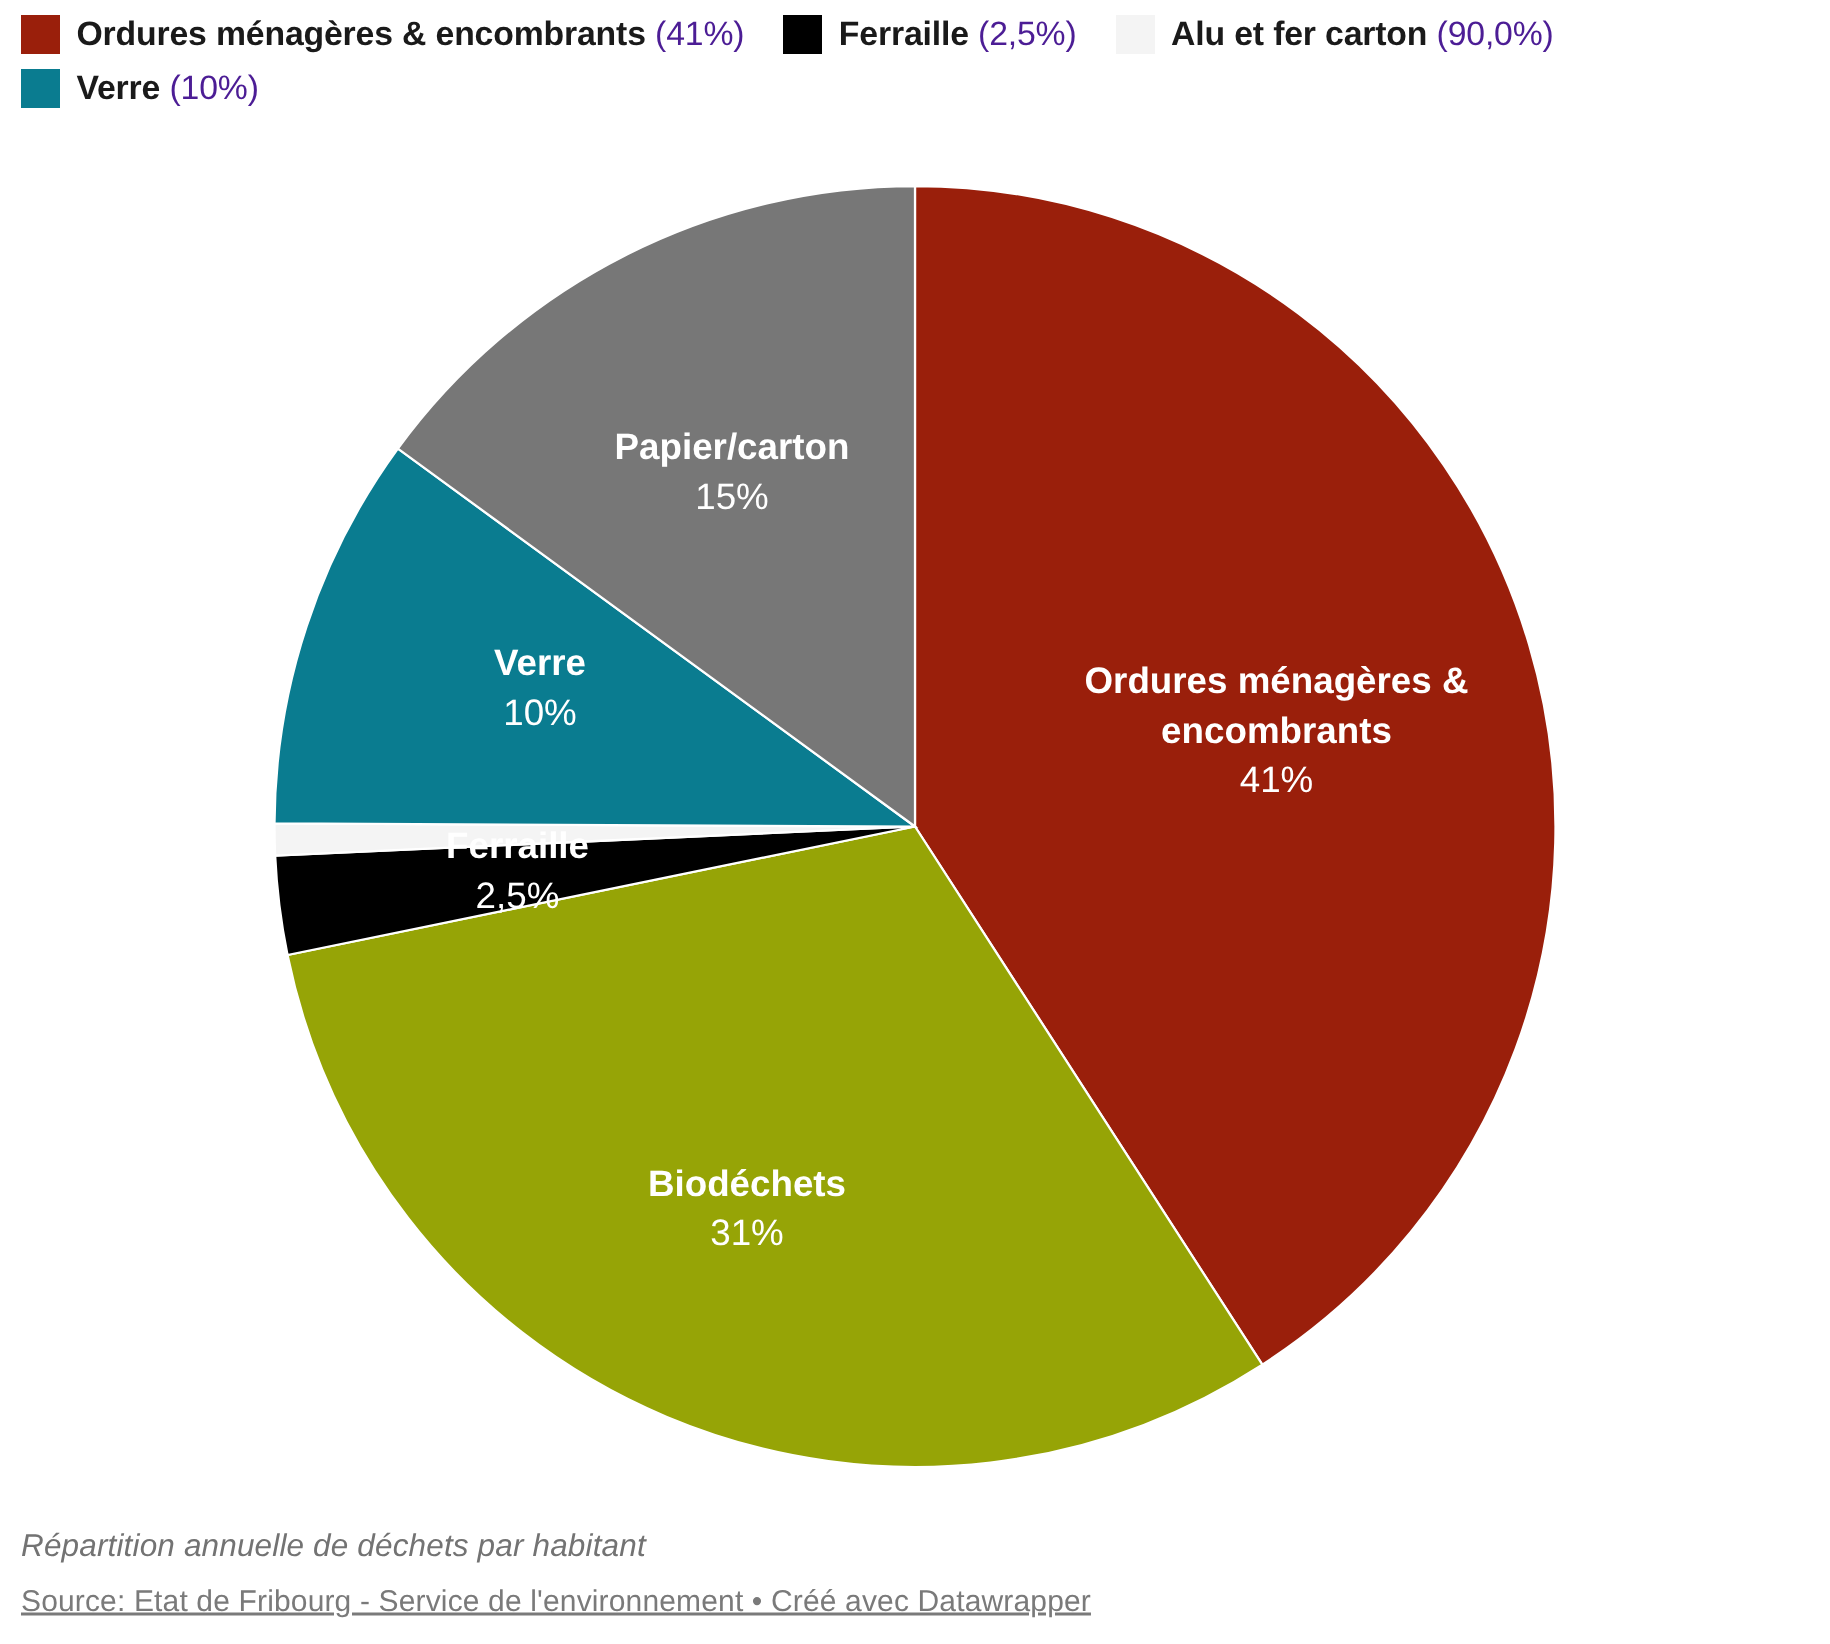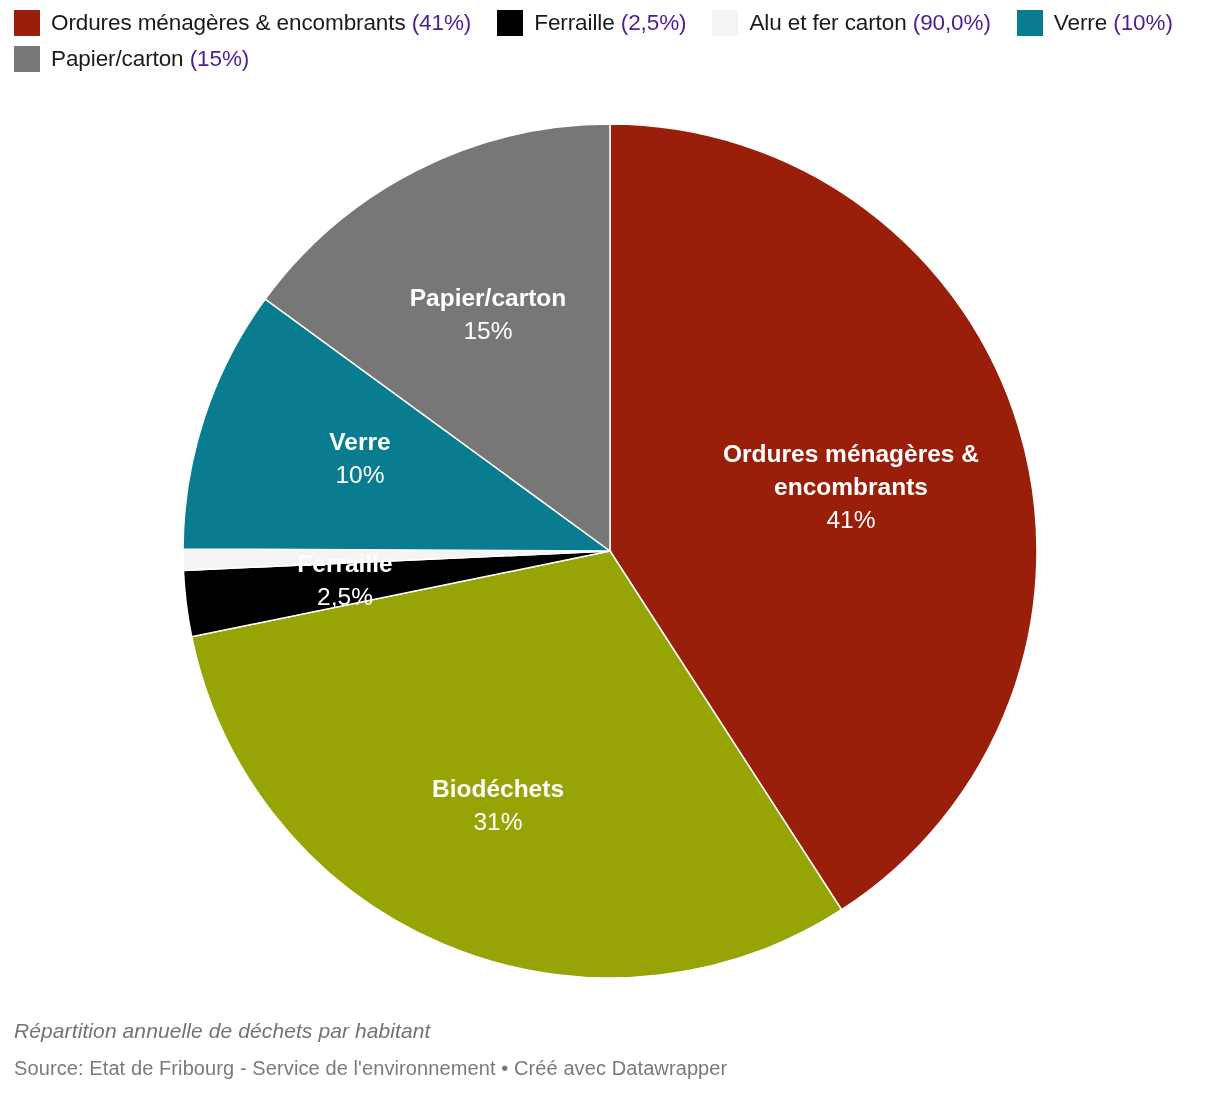--- a/index.html
+++ b/index.html
@@ -41,21 +41,21 @@
     flex: 0 0 26px;
     margin-right: 11px;
   }
   .legend-text {
     font-size: 22.5px;
     line-height: 26px;
     color: #1a1a1a;
     letter-spacing: -0.1px;
   }
   .legend-name {
-    font-weight: normal;
+    font-weight: bold;
   }
   .legend-pct {
     font-weight: normal;
     color: #4c1d95;
   }
 
   
   #chart-area {
     position: absolute;
     left: 0;
@@ -92,20 +92,21 @@
     font-style: italic;
     color: #737373;
     margin: 0 0 14px 0;
     letter-spacing: 0.1px;
   }
   #chart-source {
     font-size: 20px;
     color: #7a7a7a;
     margin: 0;
     letter-spacing: 0.1px;
+    text-decoration: underline;
   }
 </style>
 </head>
 <body>
 
 <div id="legend">
     <div class="legend-item">
       <span class="legend-swatch" style="background: rgb(154, 31, 11);"></span>
       <span class="legend-text"><span class="legend-name">Ordures ménagères &amp; encombrants</span><span class="legend-pct"> (41%)</span></span>
     </div>
@@ -113,24 +114,20 @@
       <span class="legend-swatch" style="background: rgb(0, 0, 0);"></span>
       <span class="legend-text"><span class="legend-name">Ferraille</span><span class="legend-pct"> (2,5%)</span></span>
     </div>
     <div class="legend-item">
       <span class="legend-swatch" style="background: rgb(244, 244, 244);"></span>
       <span class="legend-text"><span class="legend-name">Alu et fer carton</span><span class="legend-pct"> (90,0%)</span></span>
     </div>
     <div class="legend-item">
       <span class="legend-swatch" style="background: rgb(10, 124, 144);"></span>
       <span class="legend-text"><span class="legend-name">Verre</span><span class="legend-pct"> (10%)</span></span>
-    </div>
-    <div class="legend-item">
-      <span class="legend-swatch" style="background: rgb(119, 119, 119);"></span>
-      <span class="legend-text"><span class="legend-name">Papier/carton</span><span class="legend-pct"> (15%)</span></span>
     </div>
   </div>
 
 <div id="chart-area">
   <svg id="pie-svg" width="1220" height="910" viewBox="0 0 1220 910">
     <g id="pie-slices">
         <path d="M 610 467 L 610.00 40.00 A 427 427 0 0 1 841.57 825.75 Z" fill="#9a1f0b" stroke="#ffffff" stroke-width="1.5"></path>
         <path d="M 610 467 L 841.57 825.75 A 427 427 0 0 1 191.68 552.68 Z" fill="#96a406" stroke="#ffffff" stroke-width="1.5"></path>
         <path d="M 610 467 L 191.68 552.68 A 427 427 0 0 1 183.44 486.39 Z" fill="#000000" stroke="#ffffff" stroke-width="1.5"></path>
         <path d="M 610 467 L 183.44 486.39 A 427 427 0 0 1 183.00 464.99 Z" fill="#f4f4f4" stroke="#ffffff" stroke-width="1.5"></path>

